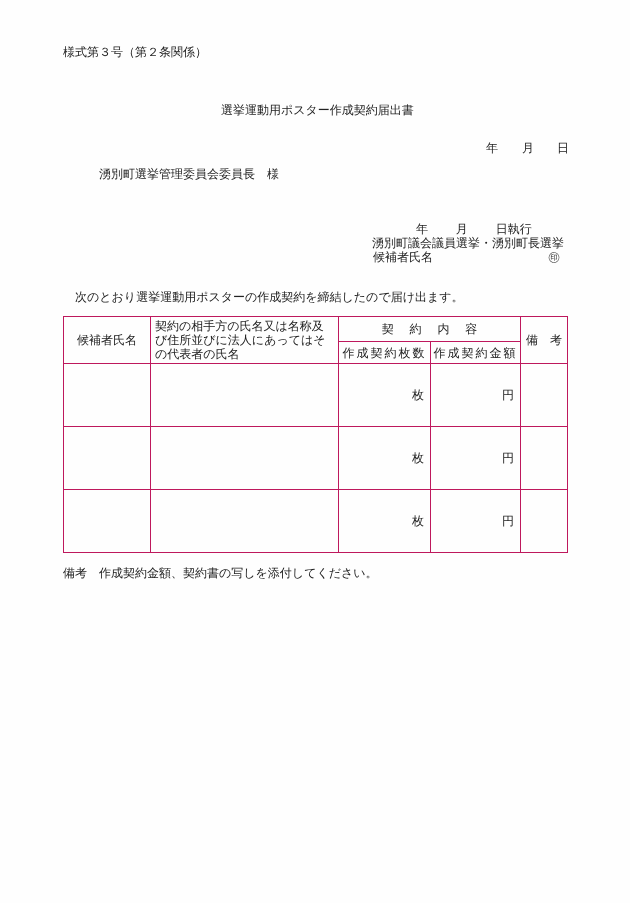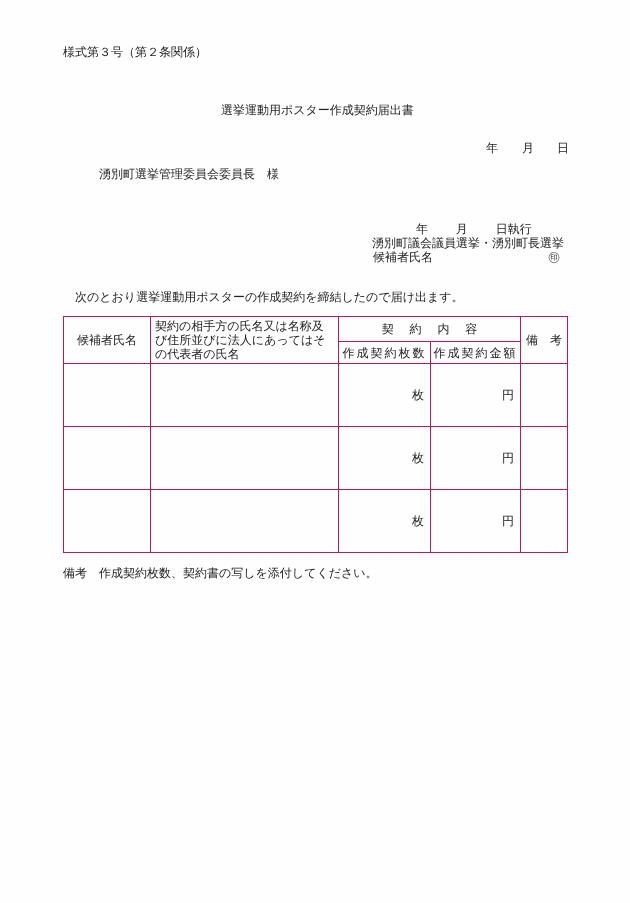--- a/index.html
+++ b/index.html
@@ -67,13 +67,13 @@
   <tr style="height:63px">
     <td></td>
     <td></td>
     <td class="r">枚</td>
     <td class="r">円</td>
     <td></td>
   </tr>
 </tbody>
   </table>
 
-<div class="abs" style="left:63px;top:566px;">備考　作成契約枚数、契約書の写しを添付してください。</div>
+<div class="abs" style="left:63px;top:566px;">備考　作成契約金額、契約書の写しを添付してください。</div>
 
 </body></html>

